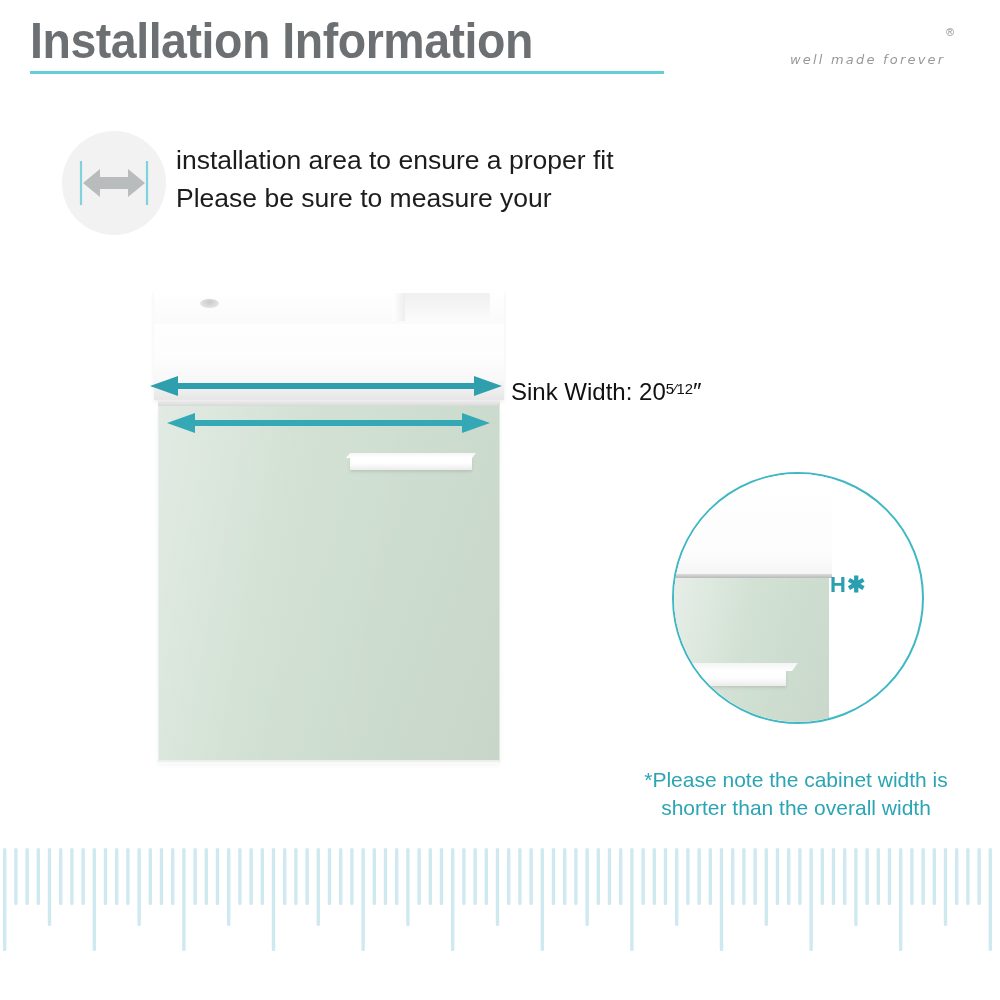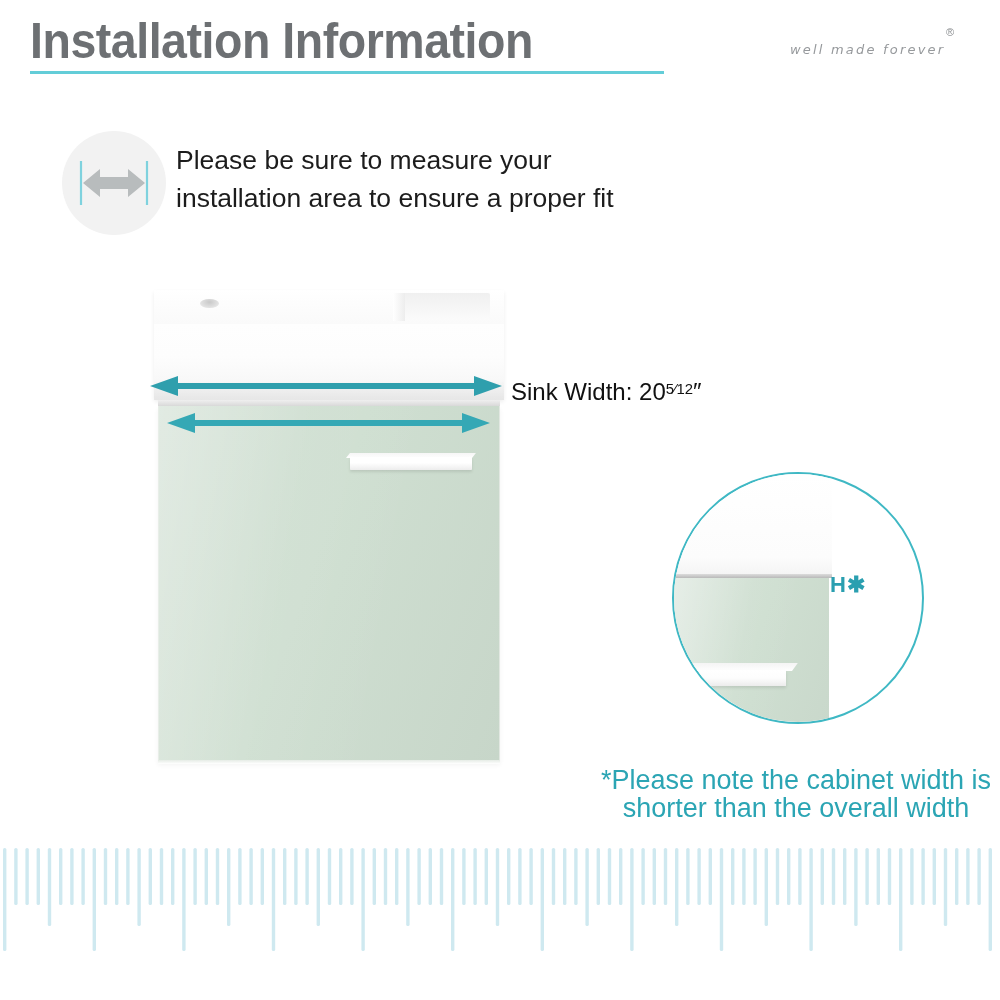--- a/index.html
+++ b/index.html
@@ -33,21 +33,21 @@
     position: absolute; left: 0; top: 0;
     font-family: "DejaVu Serif", serif;
     font-style: italic; font-size: 38px; font-weight: 400;
     color: #7f8285; white-space: nowrap; letter-spacing: 1px;
   }
   #logo-reg {
     position: absolute; left: 256px; top: 6px;
     font-size: 11px; color: #8a8d90;
   }
   #logo-tagline {
-    position: absolute; left: 100px; top: 22px;
+    position: absolute; left: 100px; top: 32px;
     font-family: "DejaVu Sans", sans-serif;
     font-style: italic; font-size: 13px; color: #96999c;
     letter-spacing: 2.2px; white-space: nowrap;
   }
 
   
   #measure-icon {
     position: absolute; left: 62px; top: 131px;
     width: 104px; height: 104px; border-radius: 50%;
     background: #f2f2f2;
@@ -150,21 +150,21 @@
     background: linear-gradient(180deg,#f4f4f4 0%,#ffffff 100%);
     transform: skewX(-36deg); transform-origin: left bottom; }
   #h-label {
     position: absolute; left: 830px; top: 572px;
     font-size: 22px; font-weight: 700; color: #2a9fb0; letter-spacing: 1px;
   }
 
   
   #cabinet-note {
     position: absolute; left: 600px; top: 766px; width: 392px;
-    text-align: center; font-size: 27px; color: #2ba5b4; line-height: 28px;
+    text-align: center; font-size: 21px; color: #2ba5b4; line-height: 28px;
   }
 
   
   #ruler { position: absolute; left: 0; top: 848px; width: 1000px; height: 152px; }
 </style>
 </head>
 <body>
 
 <div id="page">
 
@@ -180,22 +180,22 @@
 
   <div id="measure-icon">
     <svg width="104" height="104" viewBox="0 0 104 104">
       <line x1="19" y1="30" x2="19" y2="74" stroke="#7fd2de" stroke-width="2.2"></line>
       <line x1="85" y1="30" x2="85" y2="74" stroke="#7fd2de" stroke-width="2.2"></line>
       <polygon points="21,52 38,38 38,46 66,46 66,38 83,52 66,66 66,58 38,58 38,66" fill="#b8bcbd"></polygon>
     </svg>
   </div>
 
   <div id="measure-text">
+    <div>installation area to ensure a proper fit</div>
     <div>Please be sure to measure your</div>
-    <div>installation area to ensure a proper fit</div>
   </div>
 
   <div id="product">
     <div class="sink-body"></div>
     <div class="sink-deck"></div>
     <div class="sink-inner"></div>
     <div class="sink-inner-wall"></div>
     <div class="faucet-hole"></div>
     <div class="sink-front-shade"></div>
     <div class="cab-gap"></div>

